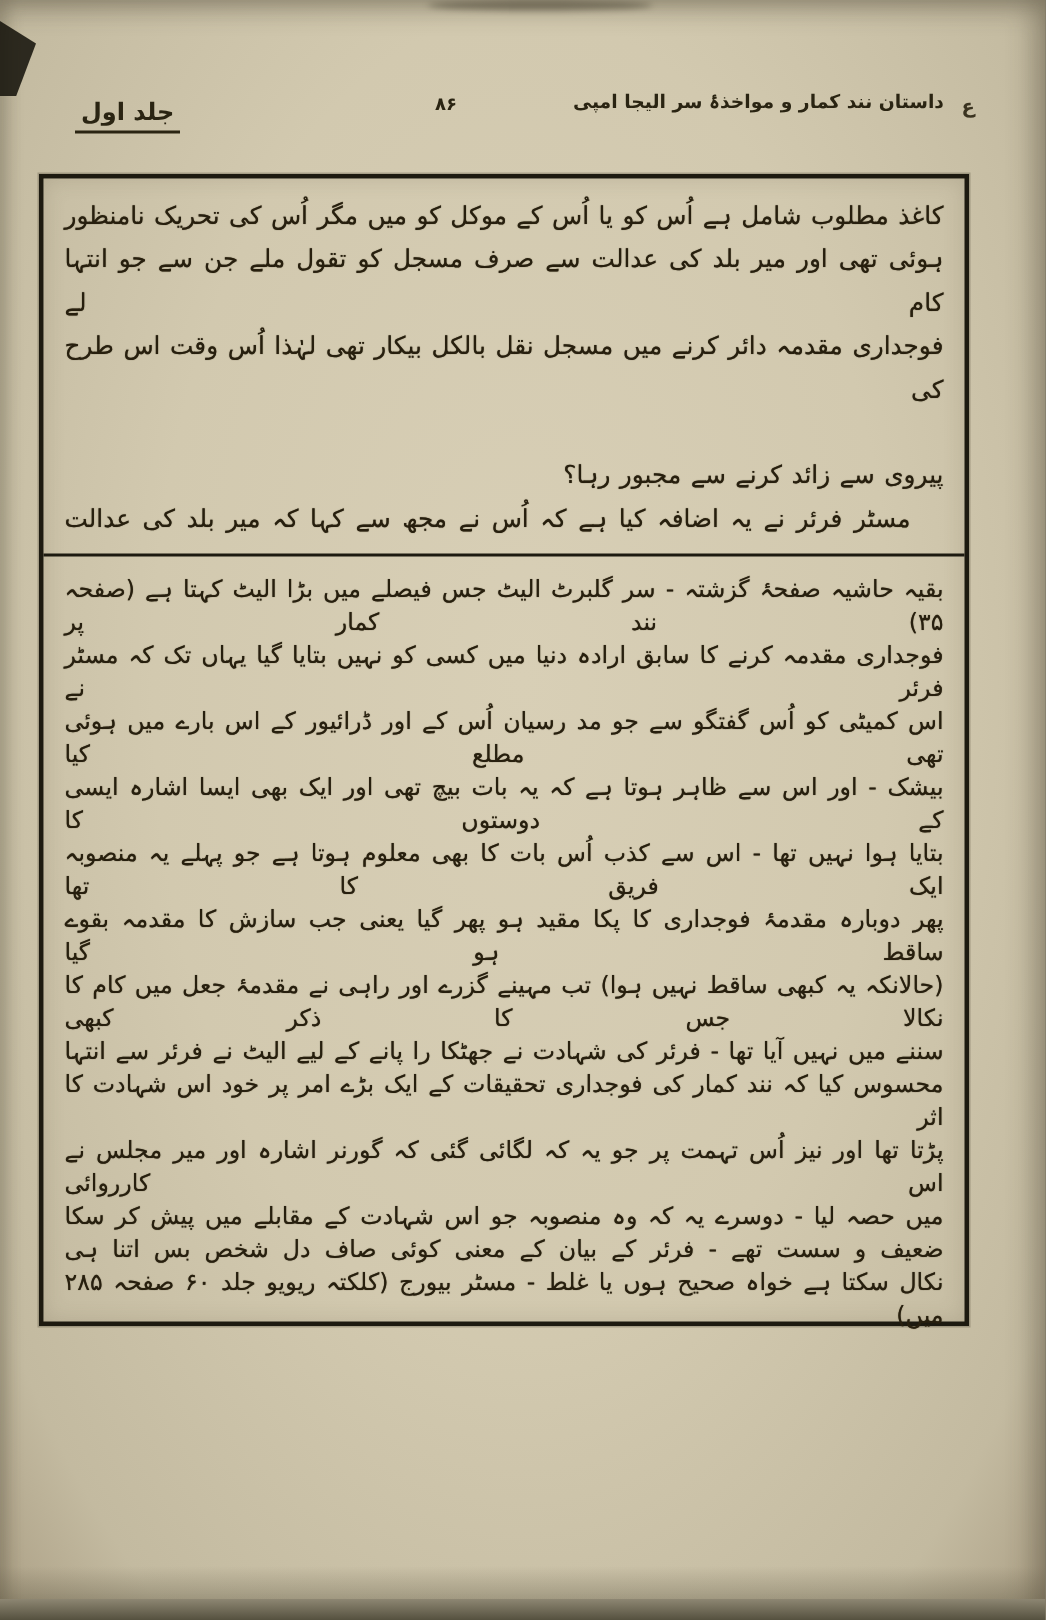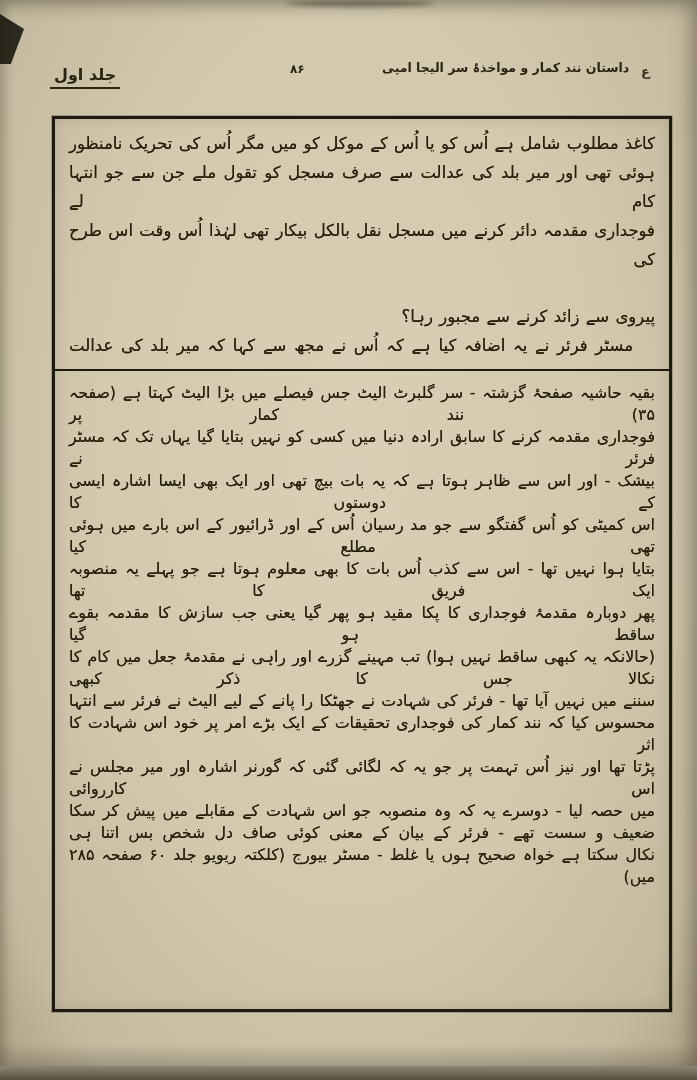--- a/index.html
+++ b/index.html
@@ -33,21 +33,21 @@
     background:linear-gradient(rgba(90,84,64,0), rgba(90,84,64,.35));
   }
   
   .page-header{position:absolute;left:0;top:58px;width:100%;height:40px;font-weight:bold;}
   .running-title{position:absolute;left:382px;top:2px;font-size:12.5px;letter-spacing:.3px;color:#2a2412;white-space:nowrap;}
   .pagenum{position:absolute;left:290px;top:4px;font-size:12px;color:#2a2412;}
   .vol{position:absolute;left:50px;top:7px;font-size:16px;color:#2a2412;border-bottom:2px solid #2a2412;padding:0 4px 3px;}
   .edge-mark{position:absolute;left:641px;top:6px;font-size:13px;color:#3a3320;}
   
   .text-box{
-    position:absolute;left:52px;top:116px;width:620px;height:896px;
+    position:absolute;left:26px;top:116px;width:620px;height:768px;
     border:3px solid #1d1a10;box-sizing:border-box;
     padding:10px 14px 4px 14px;
     box-shadow:0 0 0 1px rgba(40,35,20,.25), inset 0 0 14px rgba(90,80,55,.18);
   }
   .line{
     margin:0;
     color:#271f0e;
     text-shadow:0 0 .6px rgba(45,36,16,.85);
     word-spacing:1px;
   }
@@ -81,22 +81,22 @@
       <p class="line j">فوجداری مقدمہ دائر کرنے میں مسجل نقل بالکل بیکار تھی لہٰذا اُس وقت اس طرح کی</p>
       <p class="line short">پیروی سے زائد کرنے سے مجبور رہا؟</p>
       <p class="line j indent">مسٹر فرئر نے یہ اضافہ کیا ہے کہ اُس نے مجھ سے کہا کہ میر بلد کی عدالت</p>
     </section>
 
     <div class="divider"></div>
 
     <section class="bodytext">
       <p class="line j">بقیہ حاشیہ صفحۂ گزشتہ - سر گلبرٹ الیٹ جس فیصلے میں بڑا الیٹ کہتا ہے (صفحہ ۳۵) نند کمار پر</p>
       <p class="line j">فوجداری مقدمہ کرنے کا سابق ارادہ دنیا میں کسی کو نہیں بتایا گیا یہاں تک کہ مسٹر فرئر نے</p>
+      <p class="line j">اس کمیٹی کو اُس گفتگو سے جو مد رسیان اُس کے اور ڈرائیور کے اس بارے میں ہوئی تھی مطلع کیا</p>
       <p class="line j">بیشک - اور اس سے ظاہر ہوتا ہے کہ یہ بات بیچ تھی اور ایک بھی ایسا اشارہ ایسی کے دوستوں کا</p>
-      <p class="line j">اس کمیٹی کو اُس گفتگو سے جو مد رسیان اُس کے اور ڈرائیور کے اس بارے میں ہوئی تھی مطلع کیا</p>
       <p class="line j">بتایا ہوا نہیں تھا - اس سے کذب اُس بات کا بھی معلوم ہوتا ہے جو پہلے یہ منصوبہ ایک فریق کا تھا</p>
       <p class="line j">پھر دوبارہ مقدمۂ فوجداری کا پکا مقید ہو پھر گیا یعنی جب سازش کا مقدمہ بقوے ساقط ہو گیا</p>
       <p class="line j">(حالانکہ یہ کبھی ساقط نہیں ہوا) تب مہینے گزرے اور راہی نے مقدمۂ جعل میں کام کا نکالا جس کا ذکر کبھی</p>
       <p class="line j">سننے میں نہیں آیا تھا - فرئر کی شہادت نے جھٹکا را پانے کے لیے الیٹ نے فرئر سے انتہا</p>
       <p class="line j">محسوس کیا کہ نند کمار کی فوجداری تحقیقات کے ایک بڑے امر پر خود اس شہادت کا اثر</p>
       <p class="line j">پڑتا تھا اور نیز اُس تہمت پر جو یہ کہ لگائی گئی کہ گورنر اشارہ اور میر مجلس نے اس کارروائی</p>
       <p class="line j">میں حصہ لیا - دوسرے یہ کہ وہ منصوبہ جو اس شہادت کے مقابلے میں پیش کر سکا</p>
       <p class="line j">ضعیف و سست تھے - فرئر کے بیان کے معنی کوئی صاف دل شخص بس اتنا ہی</p>
       <p class="line j">نکال سکتا ہے خواہ صحیح ہوں یا غلط - مسٹر بیورج (کلکتہ ریویو جلد ۶۰ صفحہ ۲۸۵ میں)</p>
 

